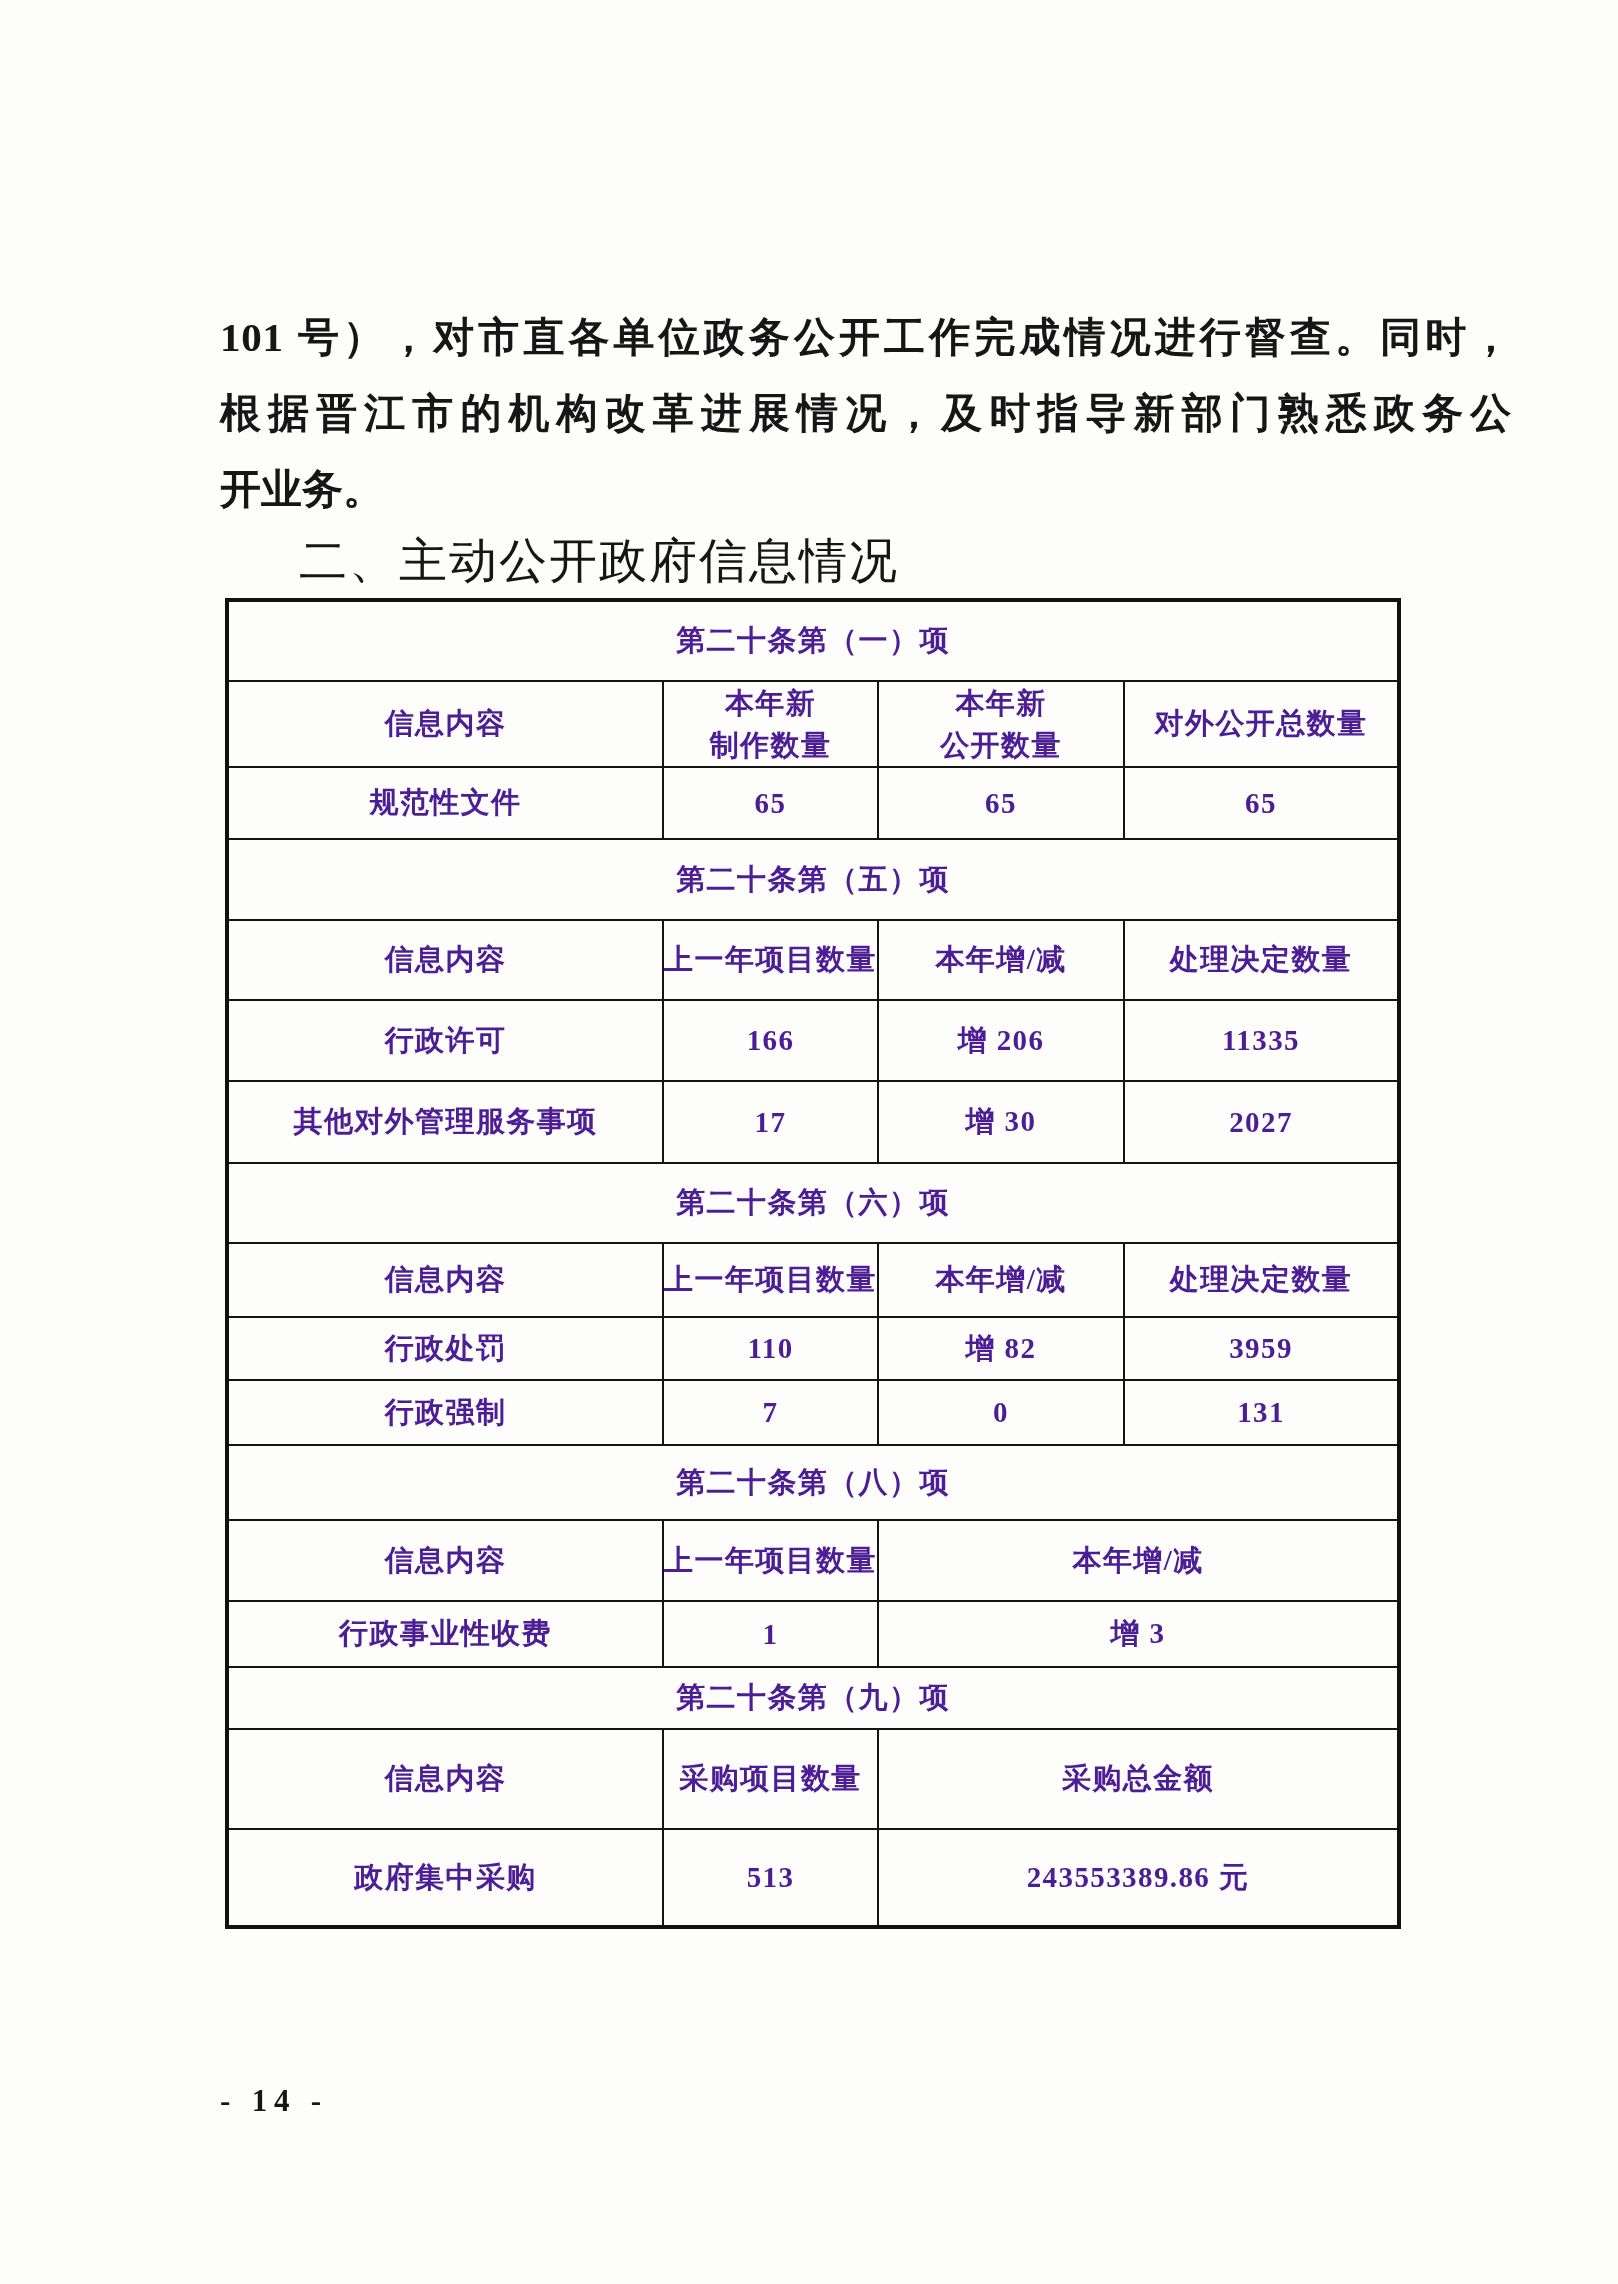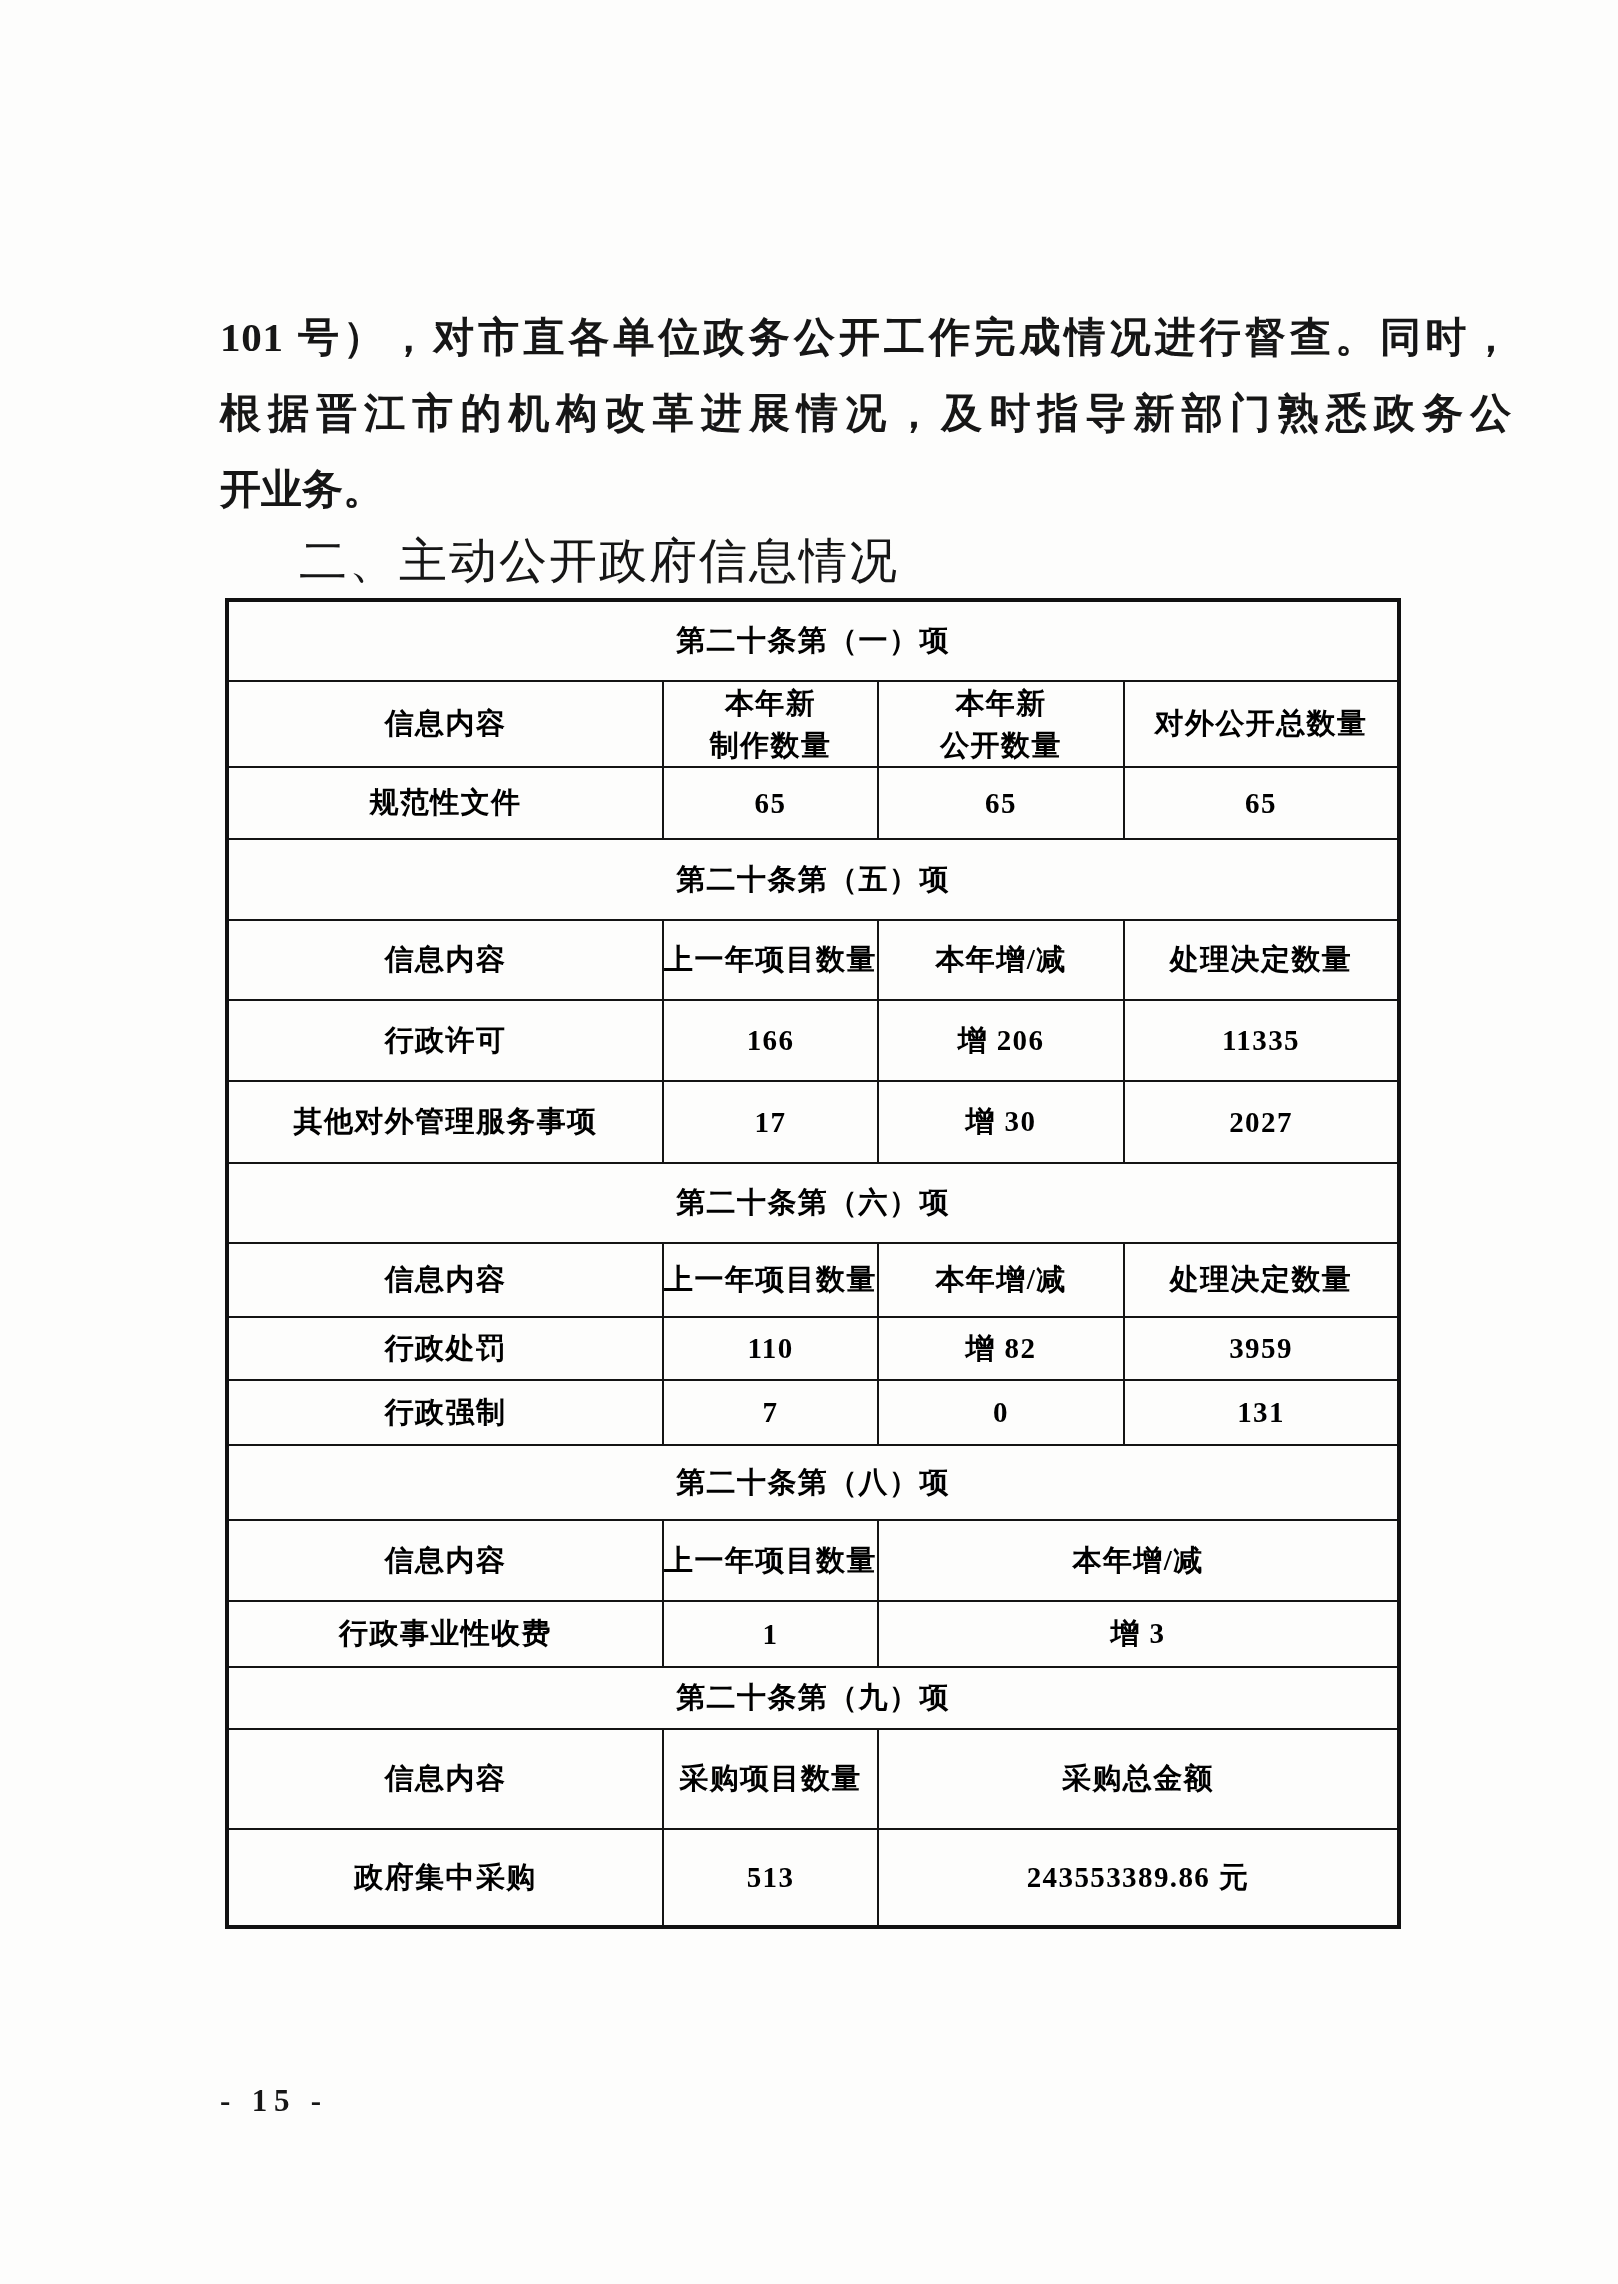--- a/index.html
+++ b/index.html
@@ -53,21 +53,21 @@
   
   table.doc-table {
     position: absolute;
     left: 225px;
     top: 598px;
     width: 1171px;
     border-collapse: collapse;
     table-layout: fixed;
     font-size: 29px;
     font-weight: 700;
-    color: #000000;
+    color: #4c1d95;
   }
   table.doc-table td {
     border: 2px solid #141414;
     border-top-width: 2.7px;
     border-bottom-width: 2.7px;
     text-align: center;
     vertical-align: middle;
     padding: 0;
     letter-spacing: 1.4px;
   }
@@ -200,16 +200,16 @@
         <td colspan="2">采购总金额</td>
       </tr>
       <tr style="height:98px">
         <td>政府集中采购</td>
         <td>513</td>
         <td colspan="2">243553389.86 元</td>
       </tr>
     </tbody>
   </table>
 
-  <div class="page-number">- 15 -</div>
+  <div class="page-number">- 14 -</div>
 
 </div>
 
 
 </body></html>

